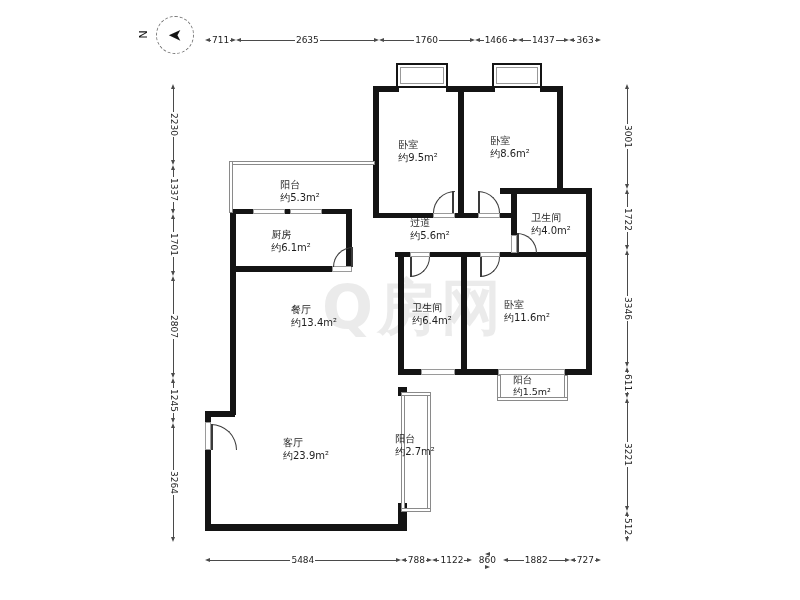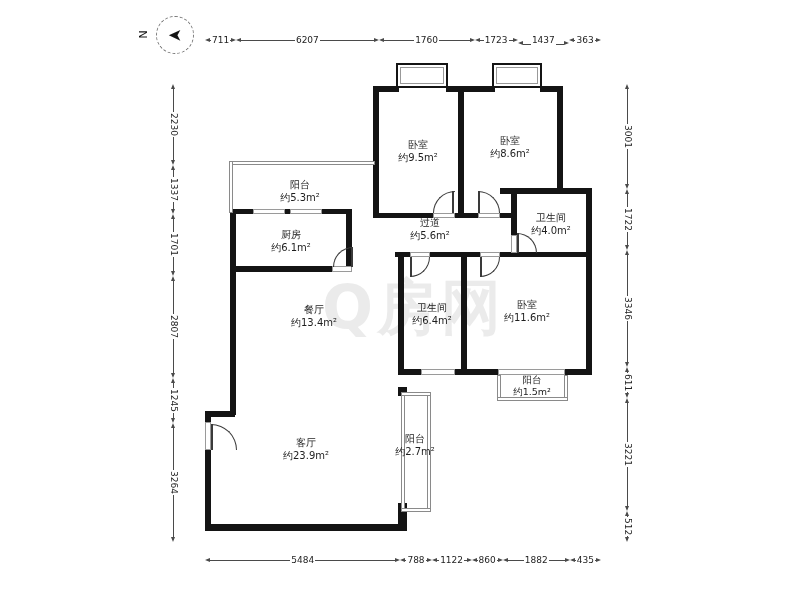--- a/index.html
+++ b/index.html
@@ -16,21 +16,21 @@
   
   .bay{position:absolute;border:2px solid #141414;background:#fff;box-sizing:border-box;}
   .bay .in{position:absolute;left:2px;right:2px;top:2px;bottom:2px;border:1px solid #999;}
   
   .arc{position:absolute;box-sizing:border-box;}
   .arc.tl{border-top:1.5px solid #3a3a3a;border-left:1.5px solid #3a3a3a;border-top-left-radius:100%;}
   .arc.tr{border-top:1.5px solid #3a3a3a;border-right:1.5px solid #3a3a3a;border-top-right-radius:100%;}
   .arc.br{border-bottom:1.5px solid #3a3a3a;border-right:1.5px solid #3a3a3a;border-bottom-right-radius:100%;}
   .leaf{position:absolute;background:#3a3a3a;}
   
-  .rlabel{position:absolute;transform:translateX(-50%);text-align:center;
+  .rlabel{position:absolute;transform:translateX(-50%);
           font-size:10px;line-height:13px;color:#1e1e1e;white-space:nowrap;}
   .rlabel span{display:block;}
   
   .wm{position:absolute;font-size:60px;font-weight:bold;letter-spacing:4px;
       color:rgba(130,130,130,0.16);white-space:nowrap;user-select:none;}
   
   .chain{position:absolute;display:flex;}
   .chain.h{flex-direction:row;align-items:center;}
   .chain.v{flex-direction:column;align-items:center;}
   .seg{display:flex;align-items:center;flex-basis:0;}
@@ -63,39 +63,39 @@
     <span class="seg h" style="flex-grow: 711;">
       <i class="ah l"></i>
       <i class="ln"></i>
       <b class="num">711</b>
       <i class="ln"></i>
       <i class="ah r"></i>
     </span>
     <span class="seg h" style="flex-grow: 3964;">
       <i class="ah l"></i>
       <i class="ln"></i>
-      <b class="num">6207</b>
+      <b class="num">2635</b>
       <i class="ln"></i>
       <i class="ah r"></i>
     </span>
     <span class="seg h" style="flex-grow: 2675;">
       <i class="ah l"></i>
       <i class="ln"></i>
       <b class="num">1760</b>
       <i class="ln"></i>
       <i class="ah r"></i>
     </span>
     <span class="seg h" style="flex-grow: 1195;">
       <i class="ah l"></i>
       <i class="ln"></i>
-      <b class="num">1723</b>
-      <i class="ln"></i>
-      <i class="ah r"></i>
-    </span>
-    <span class="seg h" style="flex-grow: 1437; align-items: flex-end;">
+      <b class="num">1466</b>
+      <i class="ln"></i>
+      <i class="ah r"></i>
+    </span>
+    <span class="seg h" style="flex-grow: 1437;">
       <i class="ah l"></i>
       <i class="ln"></i>
       <b class="num">1437</b>
       <i class="ln"></i>
       <i class="ah r"></i>
     </span>
     <span class="seg h" style="flex-grow: 887;">
       <i class="ah l"></i>
       <i class="ln"></i>
       <b class="num">363</b>
@@ -118,38 +118,38 @@
       <i class="ln"></i>
       <i class="ah r"></i>
     </span>
     <span class="seg h" style="flex-grow: 1122;">
       <i class="ah l"></i>
       <i class="ln"></i>
       <b class="num">1122</b>
       <i class="ln"></i>
       <i class="ah r"></i>
     </span>
-    <span class="seg h" style="flex-grow: 860;">
+    <span class="seg h" style="flex-grow: 860; flex-direction: column;">
       <i class="ah l"></i>
       <i class="ln"></i>
       <b class="num">860</b>
       <i class="ln"></i>
       <i class="ah r"></i>
     </span>
     <span class="seg h" style="flex-grow: 1882;">
       <i class="ah l"></i>
       <i class="ln"></i>
       <b class="num">1882</b>
       <i class="ln"></i>
       <i class="ah r"></i>
     </span>
     <span class="seg h" style="flex-grow: 727;">
       <i class="ah l"></i>
       <i class="ln"></i>
-      <b class="num">435</b>
+      <b class="num">727</b>
       <i class="ln"></i>
       <i class="ah r"></i>
     </span>
   </div>
 <div class="chain v" style="left:166px;top:84px;width:14px;height:458px;">
     <span class="seg v" style="flex-grow: 2230;">
       <i class="ah u"></i>
       <i class="ln"></i>
       <b class="num">2230</b>
       <i class="ln"></i>

